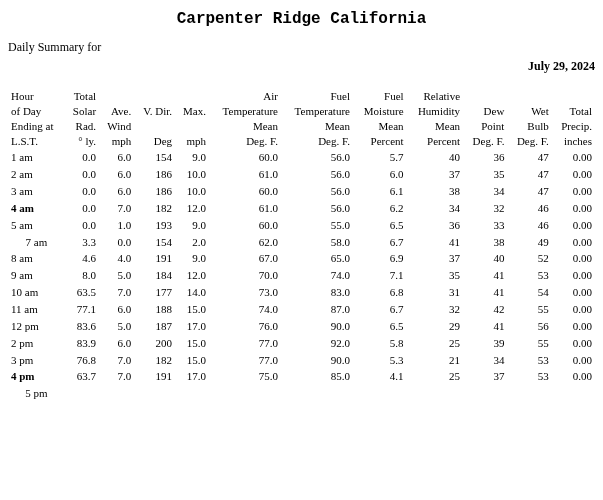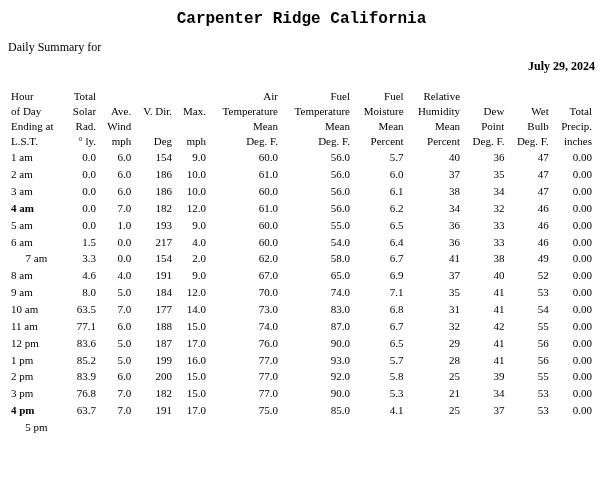--- a/index.html
+++ b/index.html
@@ -137,34 +137,20 @@
         <td>9.0</td>
         <td>60.0</td>
         <td>55.0</td>
         <td>6.5</td>
         <td>36</td>
         <td>33</td>
         <td>46</td>
         <td>0.00</td>
       </tr>
       <tr>
-        <td style="text-align: left;">6 am</td>
-        <td>1.5</td>
-        <td>0.0</td>
-        <td>217</td>
-        <td>4.0</td>
-        <td>60.0</td>
-        <td>54.0</td>
-        <td>6.4</td>
-        <td>36</td>
-        <td>33</td>
-        <td>46</td>
-        <td>0.00</td>
-      </tr>
-      <tr>
         <td style="text-align: center;">7 am</td>
         <td>3.3</td>
         <td>0.0</td>
         <td>154</td>
         <td>2.0</td>
         <td>62.0</td>
         <td>58.0</td>
         <td>6.7</td>
         <td>41</td>
         <td>38</td>
@@ -235,34 +221,20 @@
         <td>17.0</td>
         <td>76.0</td>
         <td>90.0</td>
         <td>6.5</td>
         <td>29</td>
         <td>41</td>
         <td>56</td>
         <td>0.00</td>
       </tr>
       <tr>
-        <td style="text-align: left;">1 pm</td>
-        <td>85.2</td>
-        <td>5.0</td>
-        <td>199</td>
-        <td>16.0</td>
-        <td>77.0</td>
-        <td>93.0</td>
-        <td>5.7</td>
-        <td>28</td>
-        <td>41</td>
-        <td>56</td>
-        <td>0.00</td>
-      </tr>
-      <tr>
         <td style="text-align: left;">2 pm</td>
         <td>83.9</td>
         <td>6.0</td>
         <td>200</td>
         <td>15.0</td>
         <td>77.0</td>
         <td>92.0</td>
         <td>5.8</td>
         <td>25</td>
         <td>39</td>

